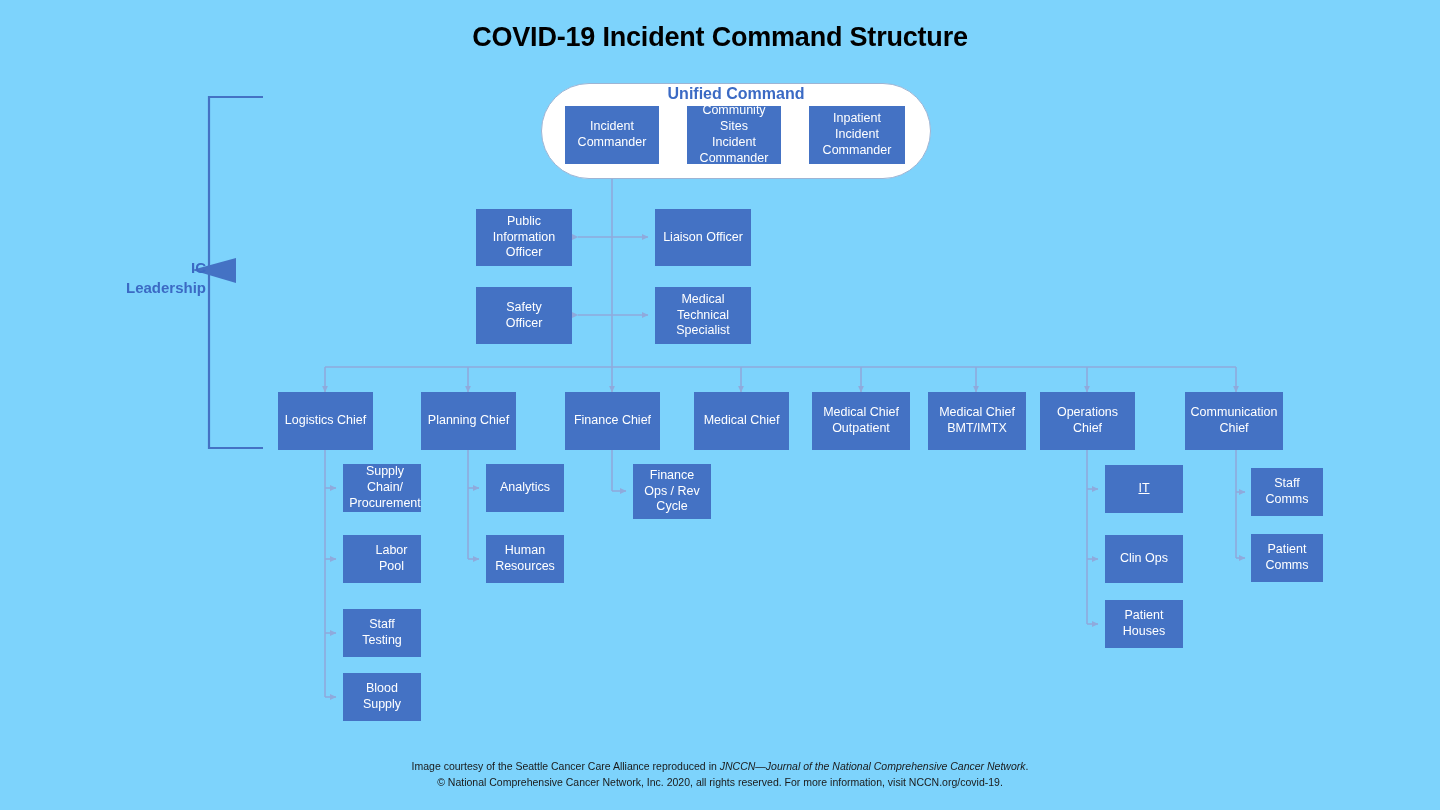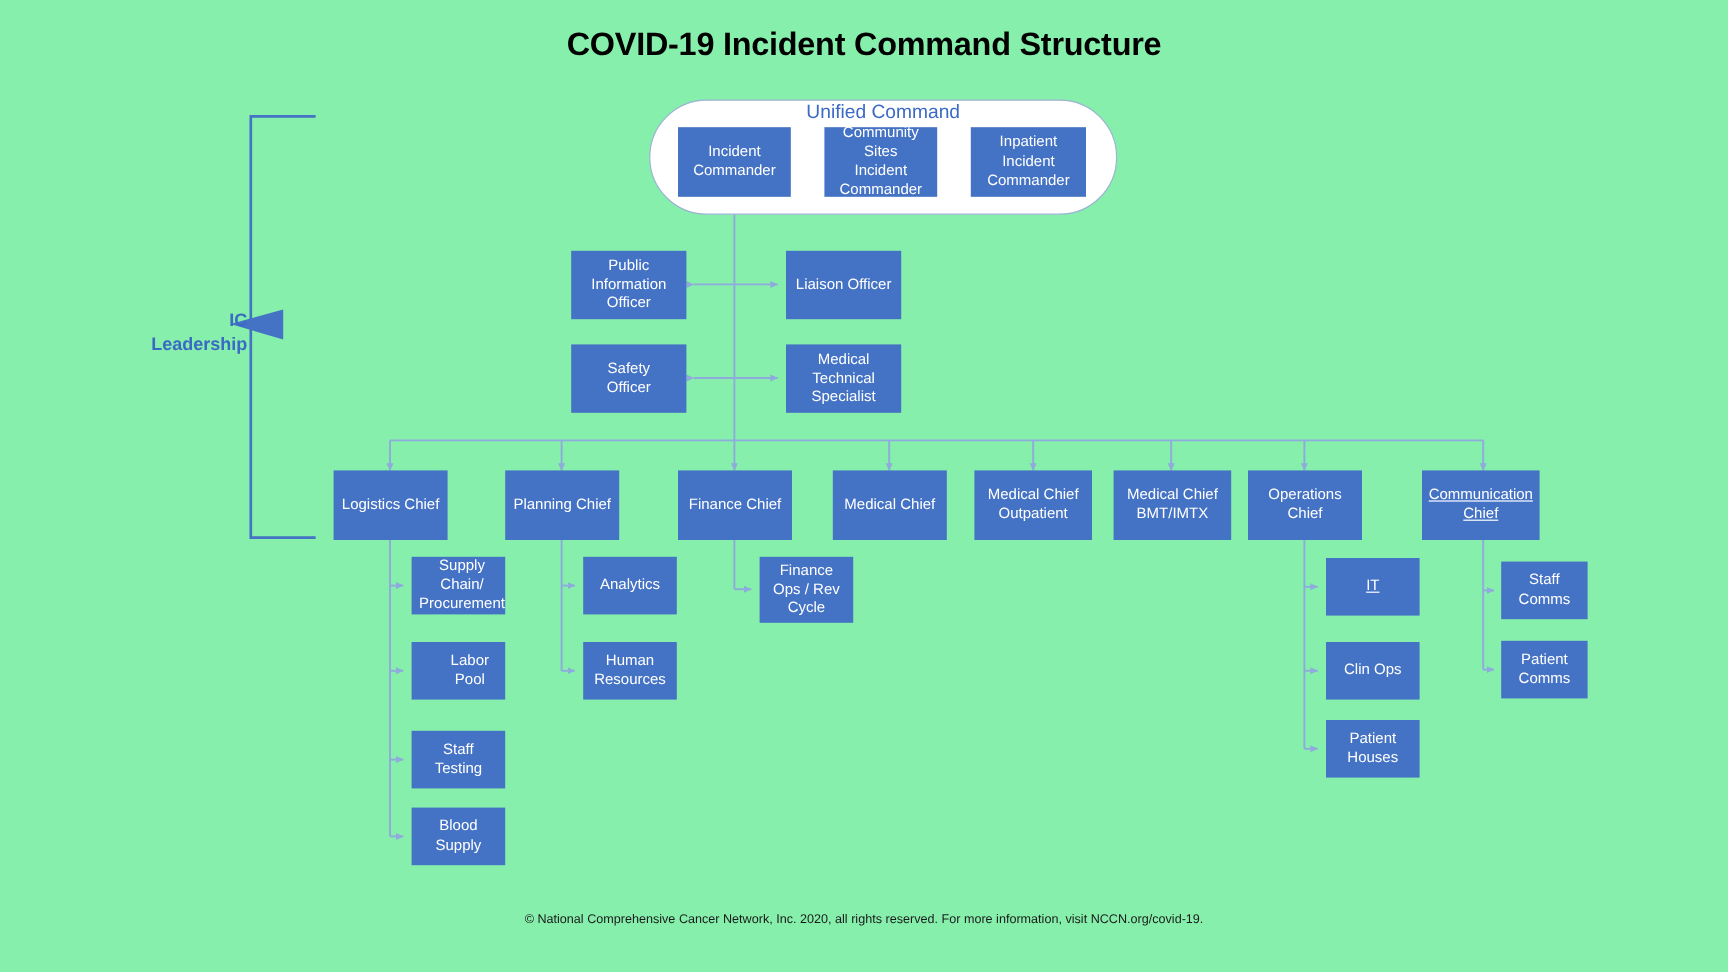--- a/index.html
+++ b/index.html
@@ -10,21 +10,21 @@
   }
   body {
     font-family: "Liberation Sans", sans-serif;
     -webkit-font-smoothing: antialiased;
   }
   #canvas {
     position: relative;
     width: 1440px;
     height: 810px;
     overflow: hidden;
-    background: #86efac;
+    background: #7dd3fc;
   }
 
   
   #chart-title {
     position: absolute;
     left: 0;
     top: 22px;
     width: 1440px;
     text-align: center;
     font-size: 27px;
@@ -71,21 +71,21 @@
     box-sizing: border-box;
     background: #ffffff;
   }
   #unified-command-title {
     position: absolute;
     left: 541px;
     top: 85px;
     width: 390px;
     text-align: center;
     font-size: 16px;
-    font-weight: normal;
+    font-weight: bold;
     color: #3B6AC4;
   }
 
   
   #ic-leadership-label {
     position: absolute;
     left: 96px;
     top: 258px;
     width: 110px;
     text-align: right;
@@ -202,21 +202,21 @@
   <div class="node" style="left:278px; top:392px; width:95px; height:58px;">Logistics Chief</div>
   <div class="node" style="left:421px; top:392px; width:95px; height:58px;">Planning Chief</div>
   <div class="node" style="left:565px; top:392px; width:95px; height:58px;">Finance Chief</div>
   <div class="node" style="left:694px; top:392px; width:95px; height:58px;">Medical Chief</div>
   <div class="node" style="left:812px; top:392px; width:98px; height:58px;">Medical Chief
 Outpatient</div>
   <div class="node" style="left:928px; top:392px; width:98px; height:58px;">Medical Chief
 BMT/IMTX</div>
   <div class="node" style="left:1040px; top:392px; width:95px; height:58px;">Operations
 Chief</div>
-  <div class="node" style="left:1185px; top:392px; width:98px; height:58px;text-decoration:underline;">Communication
+  <div class="node" style="left:1185px; top:392px; width:98px; height:58px;">Communication
 Chief</div>
 
   <div class="node" style="left:343px; top:464px; width:78px; height:48px;padding-left:10px;">Supply Chain/
 Procurement</div>
   <div class="node" style="left:343px; top:535px; width:78px; height:48px;padding-left:23px;">Labor Pool</div>
   <div class="node" style="left:343px; top:609px; width:78px; height:48px;">Staff
 Testing</div>
   <div class="node" style="left:343px; top:673px; width:78px; height:48px;">Blood
 Supply</div>
 
@@ -232,16 +232,17 @@
   <div class="node" style="left:1105px; top:535px; width:78px; height:48px;">Clin Ops</div>
   <div class="node" style="left:1105px; top:600px; width:78px; height:48px;">Patient
 Houses</div>
 
   <div class="node" style="left:1251px; top:468px; width:72px; height:48px;">Staff
 Comms</div>
   <div class="node" style="left:1251px; top:534px; width:72px; height:48px;">Patient
 Comms</div>
 
   <div id="footer">
+    <div><span>Image courtesy of the Seattle Cancer Care Alliance reproduced in </span><span class="ital">JNCCN—Journal of the National Comprehensive Cancer Network</span><span>.</span></div>
     <div>© National Comprehensive Cancer Network, Inc. 2020, all rights reserved. For more information, visit NCCN.org/covid-19.</div>
   </div>
 
 </div>
 
 </body></html>

